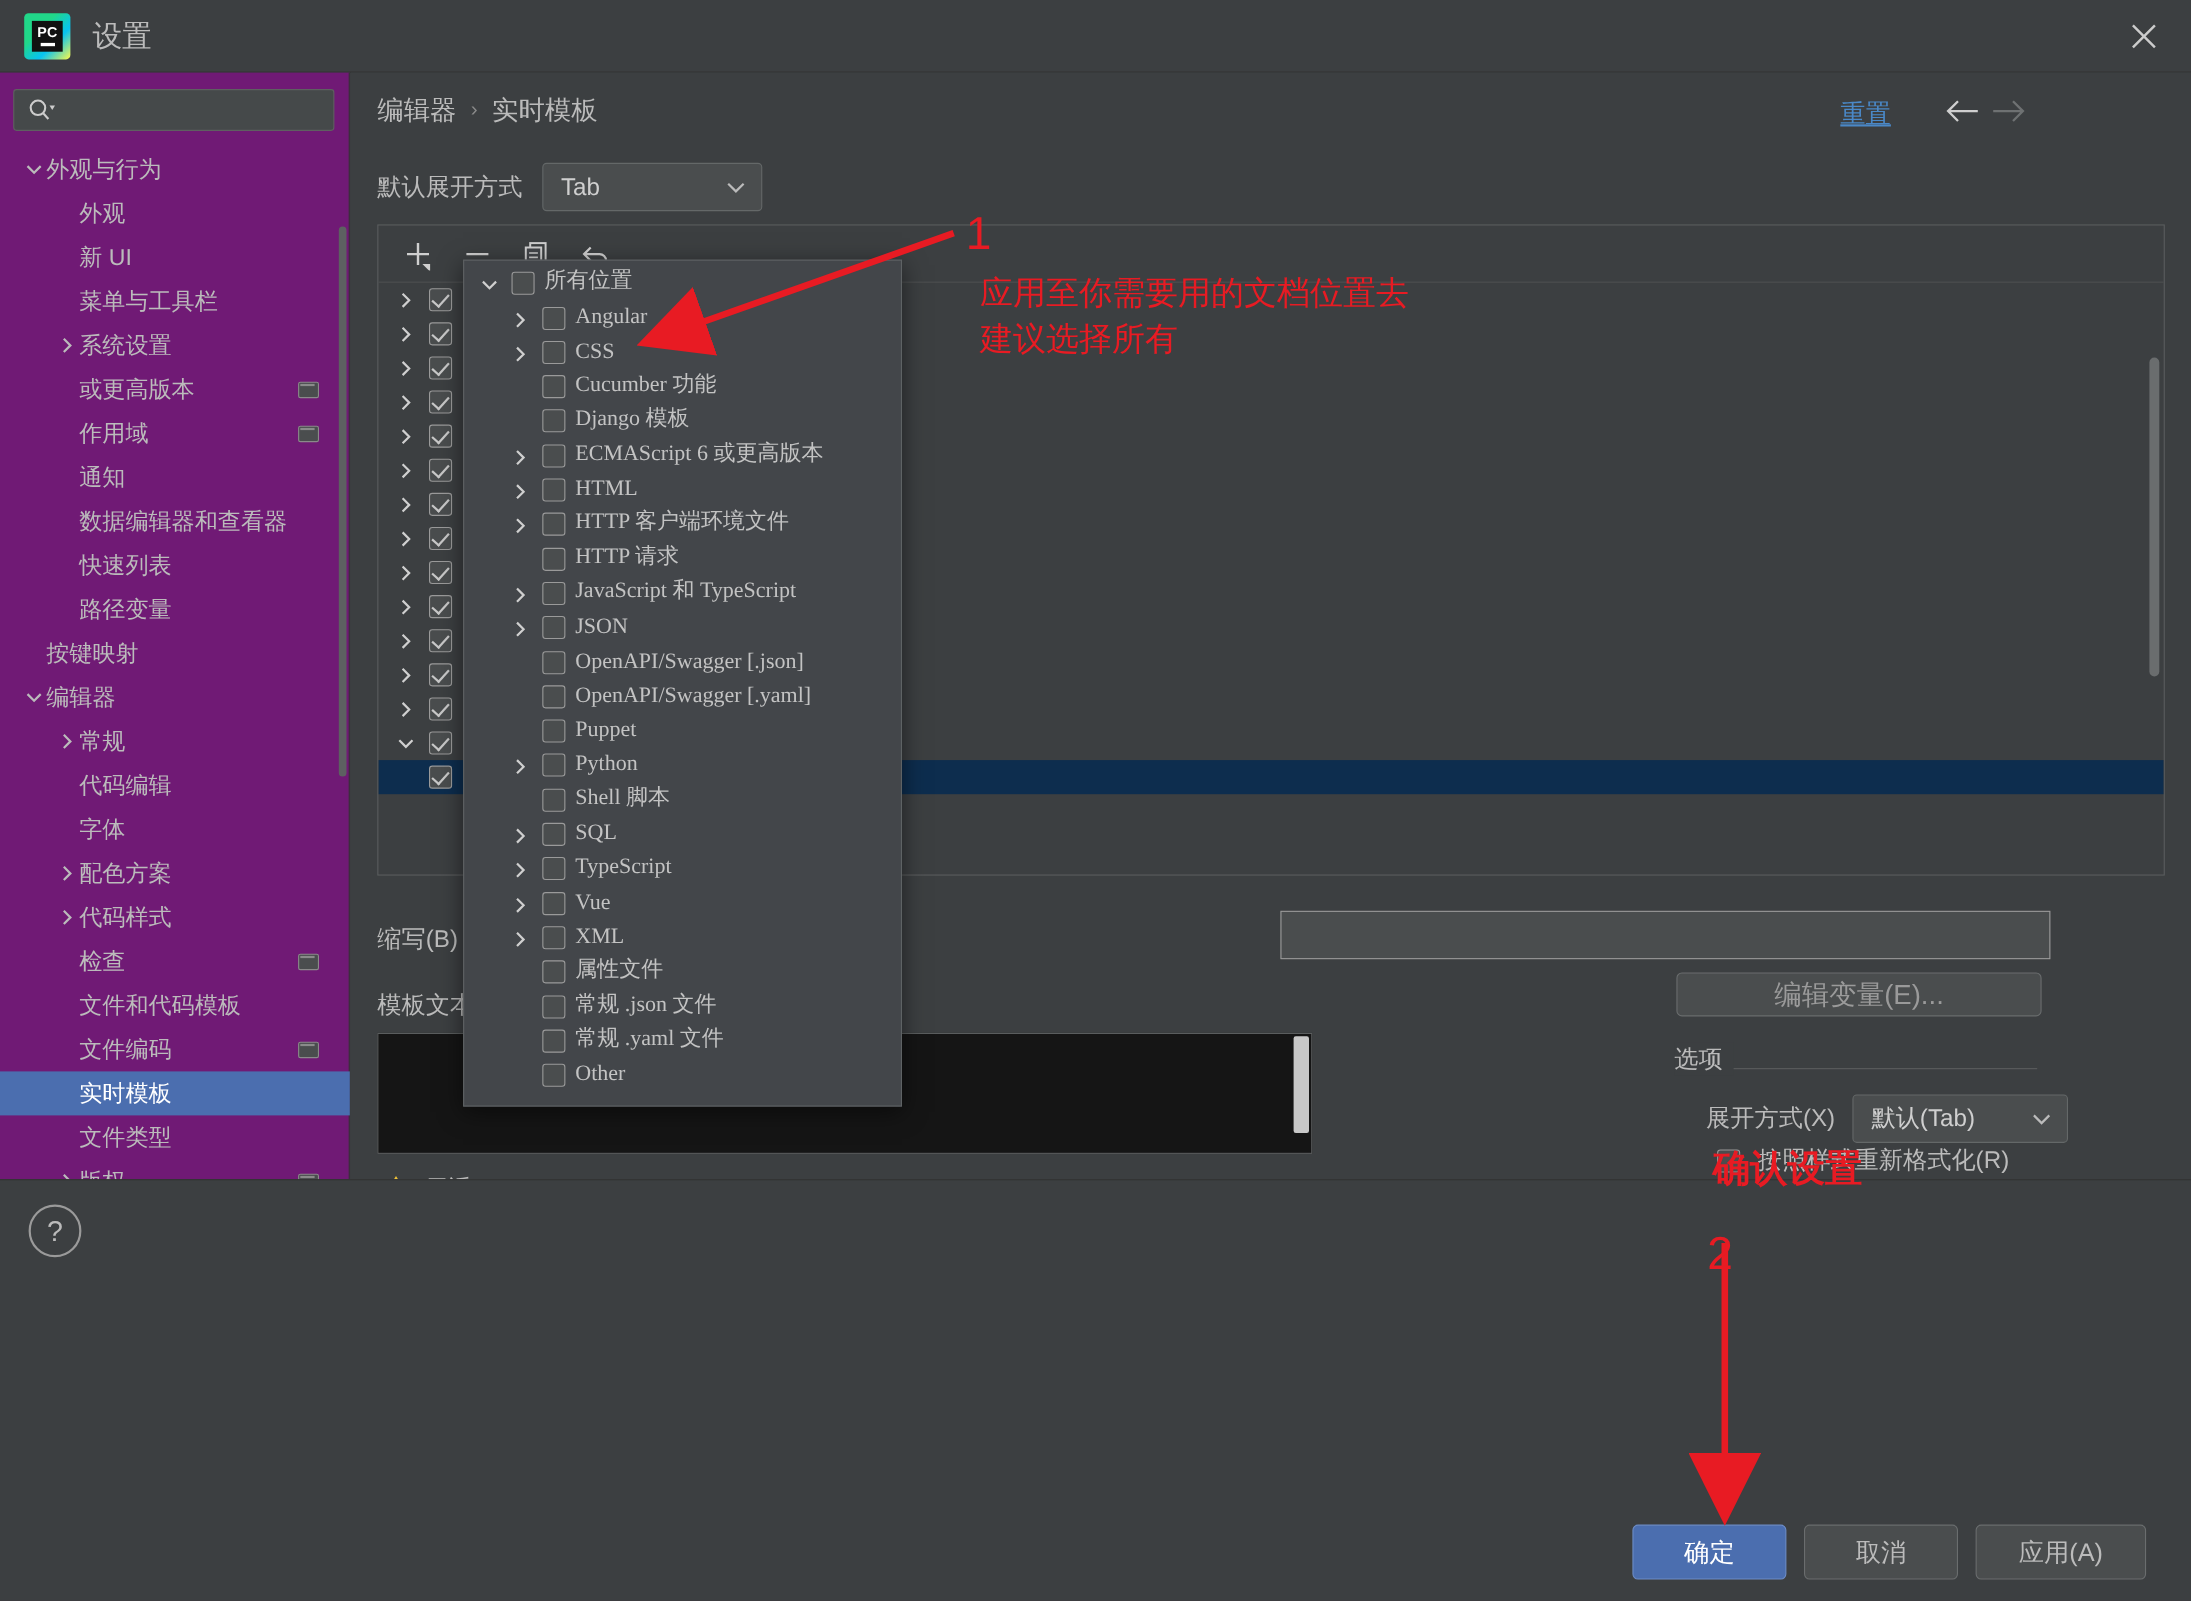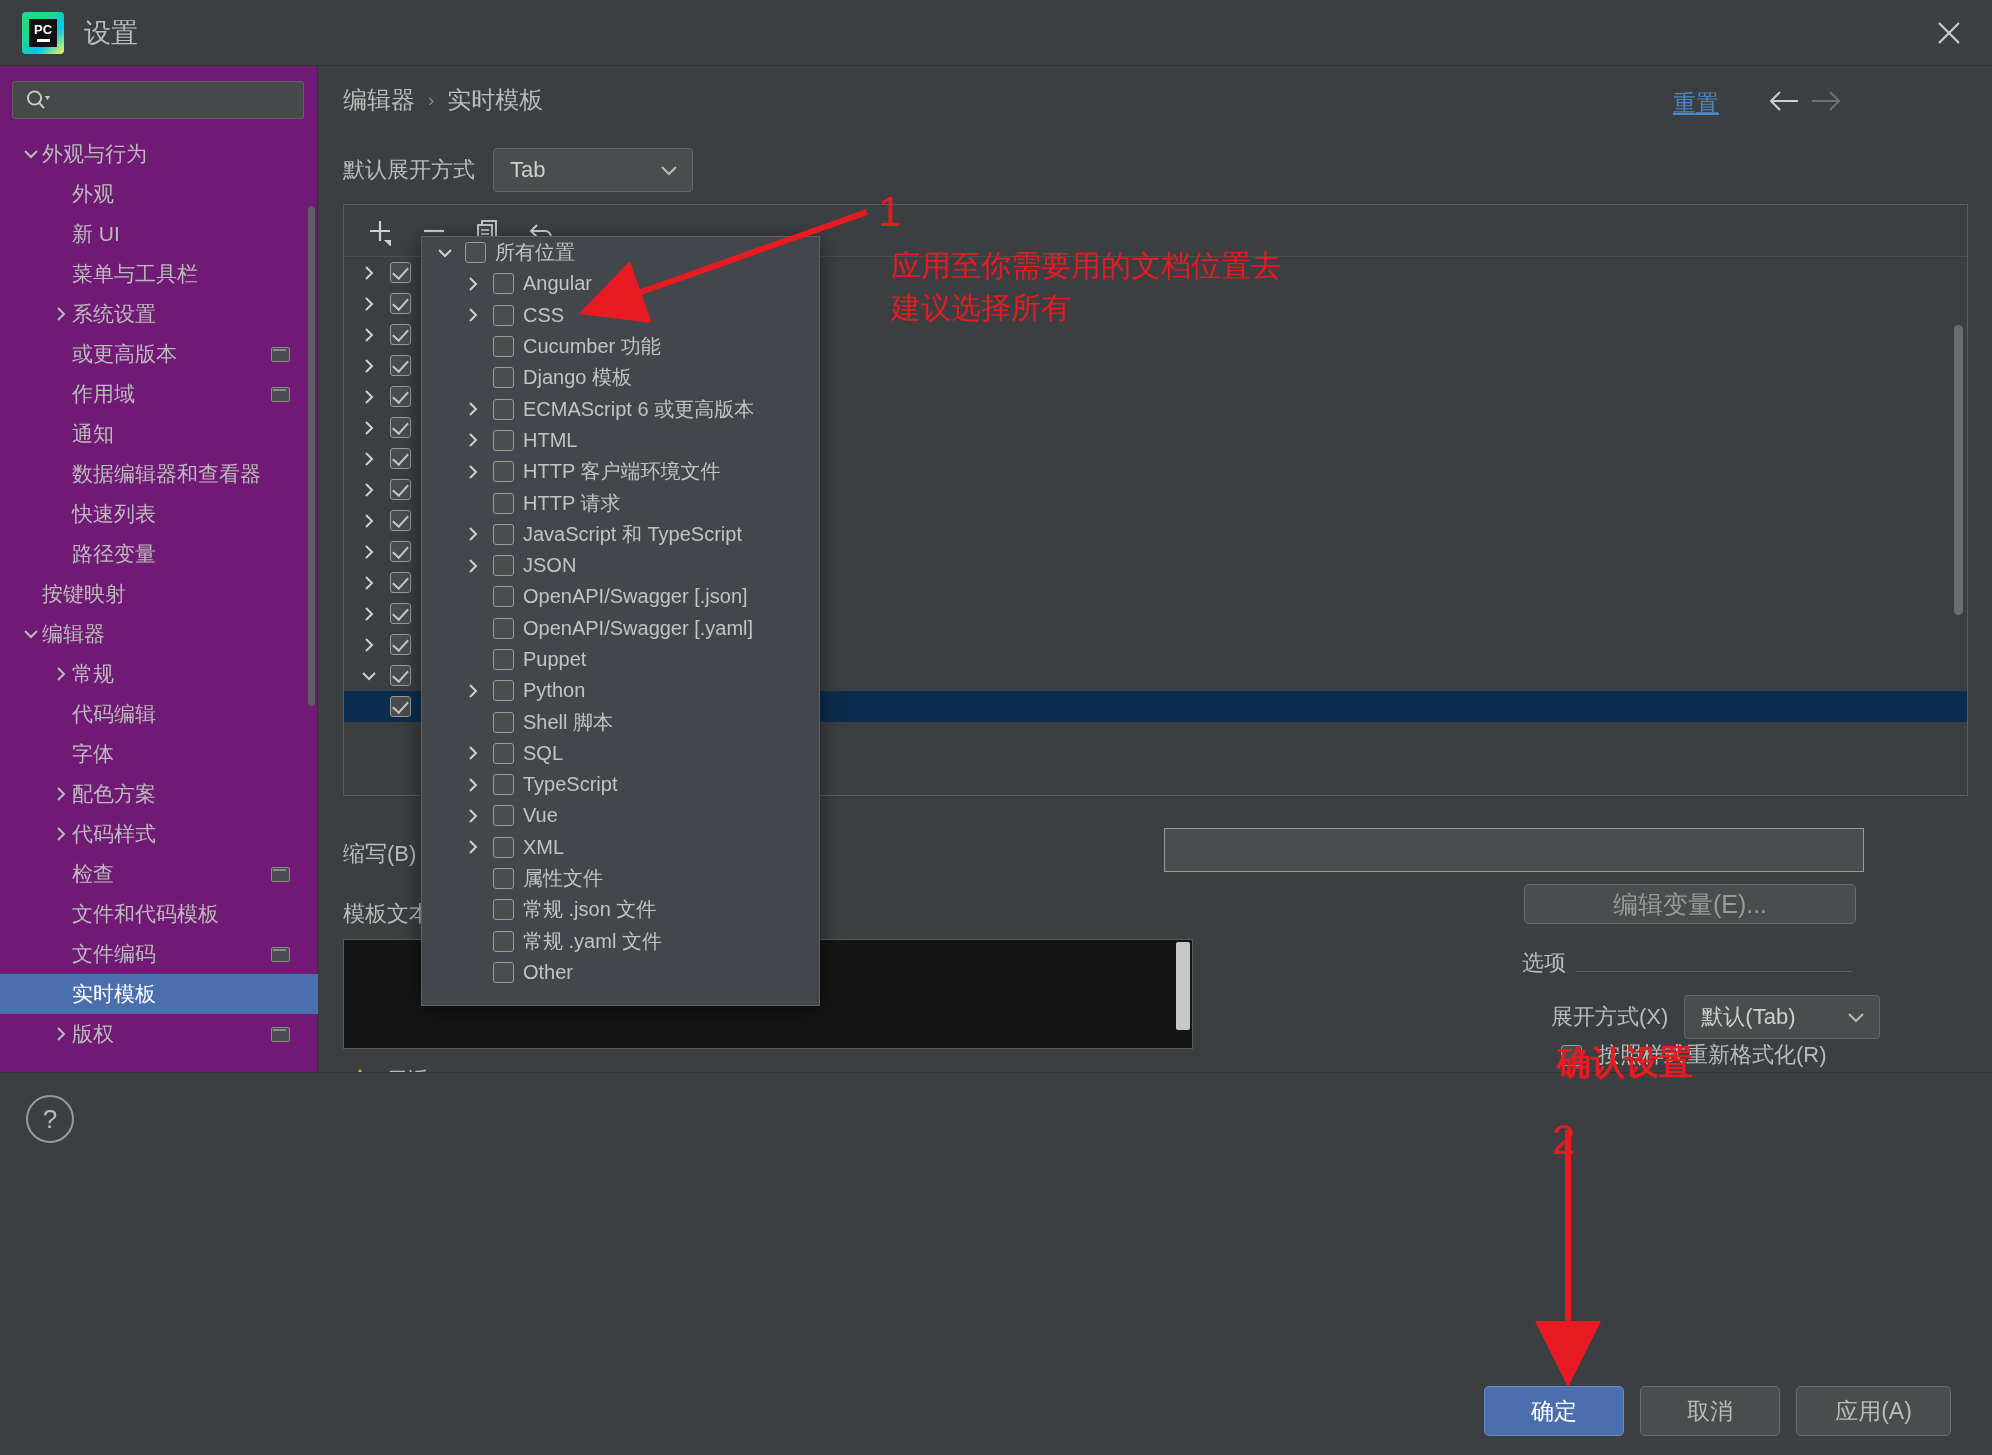--- a/index.html
+++ b/index.html
@@ -187,21 +187,21 @@
   }
   #reformat-label { font-size: 22px; color: #bbbbbb; }
 
   
   #popup {
     position: absolute; left: 421px; top: 236px; width: 399px; height: 770px;
     background: #43464a; border: 1px solid #5e6264; z-index: 40;
     box-shadow: 0 5px 20px rgba(0,0,0,0.5);
   }
   .pop-row {
-    height: 31.3px; display: flex; align-items: center; gap: 9px; cursor: pointer;
+    height: 31.3px; display: flex; align-items: flex-end; gap: 9px; cursor: pointer; font-family: Liberation Serif, serif;
   }
   .pop-row.root { padding-left: 12px; }
   .pop-row.child { padding-left: 40px; }
   .pop-arrow { width: 22px; display: flex; justify-content: center; flex: 0 0 auto; }
   .pop-label { font-size: 20px; color: #c3c3c3; white-space: nowrap; }
 
   
   #annot-svg {
     position: absolute; left: 0; top: 0; width: 1992px; height: 1455px;
     pointer-events: none; z-index: 60;
@@ -374,20 +374,24 @@
         <span class="nav-label">文件和代码模板</span>
       </div>
       <div class="nav-row">
         <span class="nav-arrow" style="margin-left:50px"></span>
         <span class="nav-label">文件编码</span>
         <span class="nav-badge"></span>
       </div>
       <div class="nav-row selected">
         <span class="nav-arrow" style="margin-left:50px"></span>
         <span class="nav-label">实时模板</span>
+      </div>
+      <div class="nav-row">
+        <span class="nav-arrow" style="margin-left:50px"></span>
+        <span class="nav-label">文件类型</span>
       </div>
       <div class="nav-row">
         <span class="nav-arrow" style="margin-left:50px">
           <svg width="18" height="18" viewBox="0 0 18 18">
             <path d="M6 3 L12 9 L6 15" stroke="#bbbbbb" stroke-width="2" fill="none"></path>
           </svg>
         </span>
         <span class="nav-label">版权</span>
         <span class="nav-badge"></span>
       </div>

